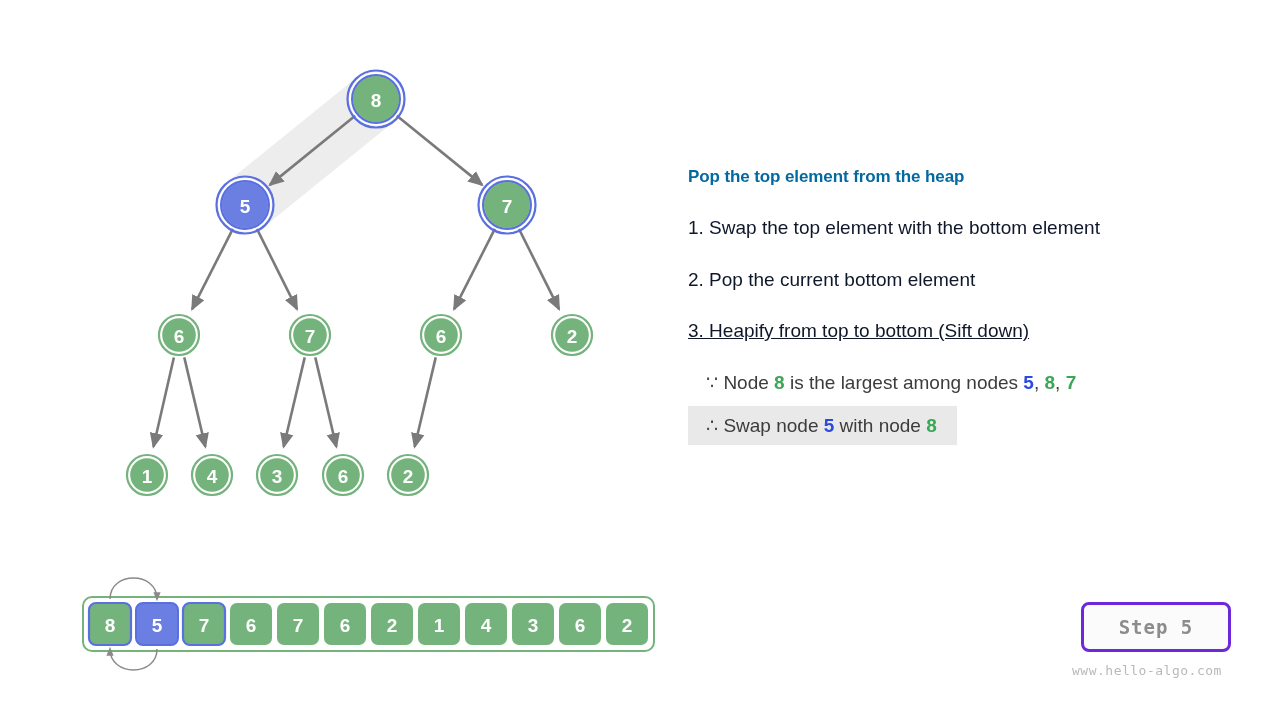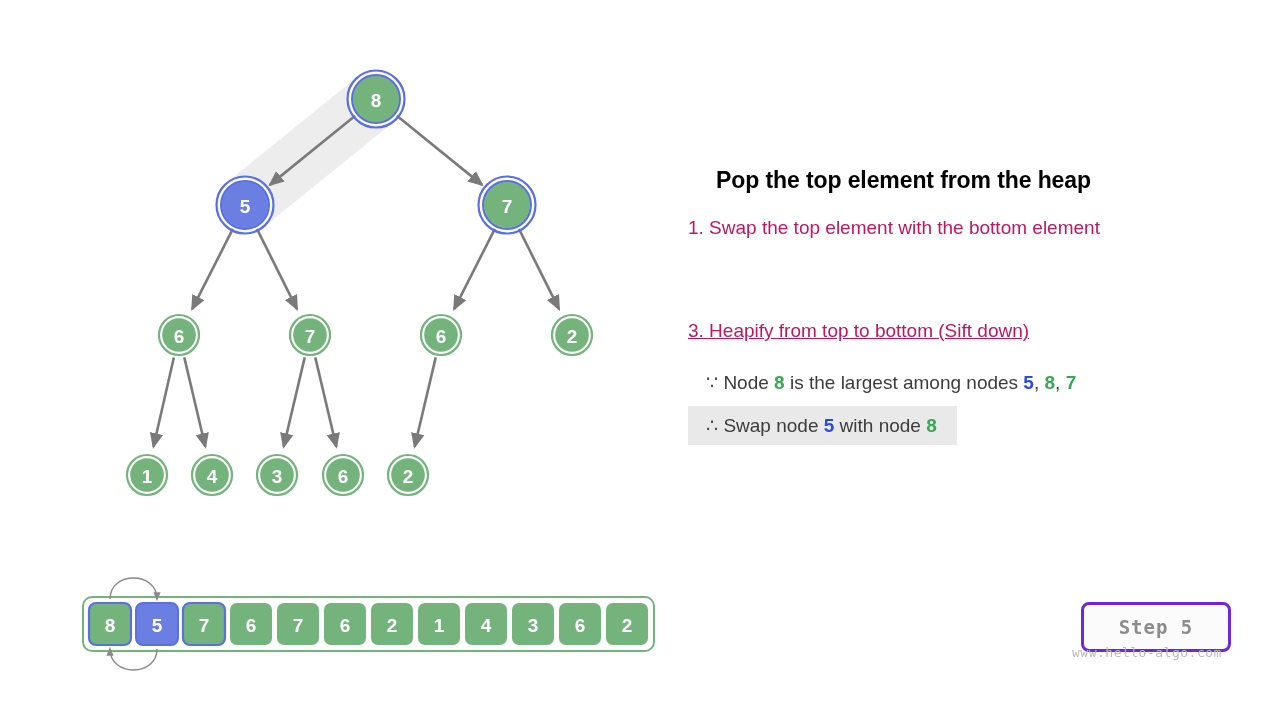--- a/index.html
+++ b/index.html
@@ -48,32 +48,31 @@
     position: absolute;
     left: 688px;
     top: 0;
     width: 592px;
     height: 720px;
   }
   #panel-title {
     position: absolute;
     left: 0;
     top: 167px;
-    font-size: 23px;
+    font-size: 17px;
     font-weight: bold;
-    color: #000000;
+    color: #0369a1;
     letter-spacing: -0.1px;
     white-space: nowrap;
-    margin-left: 28px;
   }
   .step-line {
     position: absolute;
     left: 0;
     font-size: 19px;
-    color: #be185d;
+    color: #0f172a;
     white-space: nowrap;
   }
   #step-1 { top: 217px; }
   #step-2 { top: 269px; }
   #step-3 { top: 320px; text-decoration: underline; }
 
   .reason-line {
     position: absolute;
     font-size: 19px;
     color: #3c3c3c;
@@ -112,21 +111,21 @@
     font-family: "DejaVu Sans Mono", monospace;
     font-size: 19px;
     font-weight: bold;
     color: #8c8c8c;
     letter-spacing: 1px;
     box-sizing: border-box;
   }
   #watermark {
     position: absolute;
     left: 1072px;
-    top: 645px;
+    top: 663px;
     font-family: "DejaVu Sans Mono", monospace;
     font-size: 13px;
     color: #b9b9b9;
     letter-spacing: 0.5px;
   }
 </style>
 </head>
 <body>
 
 <svg id="viz-svg" viewBox="0 0 680 720" preserveAspectRatio="none">
@@ -278,20 +277,21 @@
       <path d="M 110 599 C 110 571, 157 571, 157 599" fill="none" stroke="#8a8a8a" stroke-width="1.5" marker-end="url(#arrowhead-sm)"></path>
       <path d="M 157 649 C 157 677, 110 677, 110 649" fill="none" stroke="#8a8a8a" stroke-width="1.5" marker-end="url(#arrowhead-sm)"></path>
     </g>
 </svg>
 
 <div id="panel">
 
   <div id="panel-title">Pop the top element from the heap</div>
 
   <div class="step-line" id="step-1">1. Swap the top element with the bottom element</div>
+  <div class="step-line" id="step-2">2. Pop the current bottom element</div>
   <div class="step-line" id="step-3">3. Heapify from top to bottom (Sift down)</div>
 
   <div class="reason-line" id="reason-because">
     <span class="sym">∵</span>
     <span>Node</span>
     <span class="num-green">8</span>
     <span>is the largest among nodes</span>
     <span class="num-blue">5</span><span>,</span>
     <span class="num-green">8</span><span>,</span>
     <span class="num-green">7</span>

